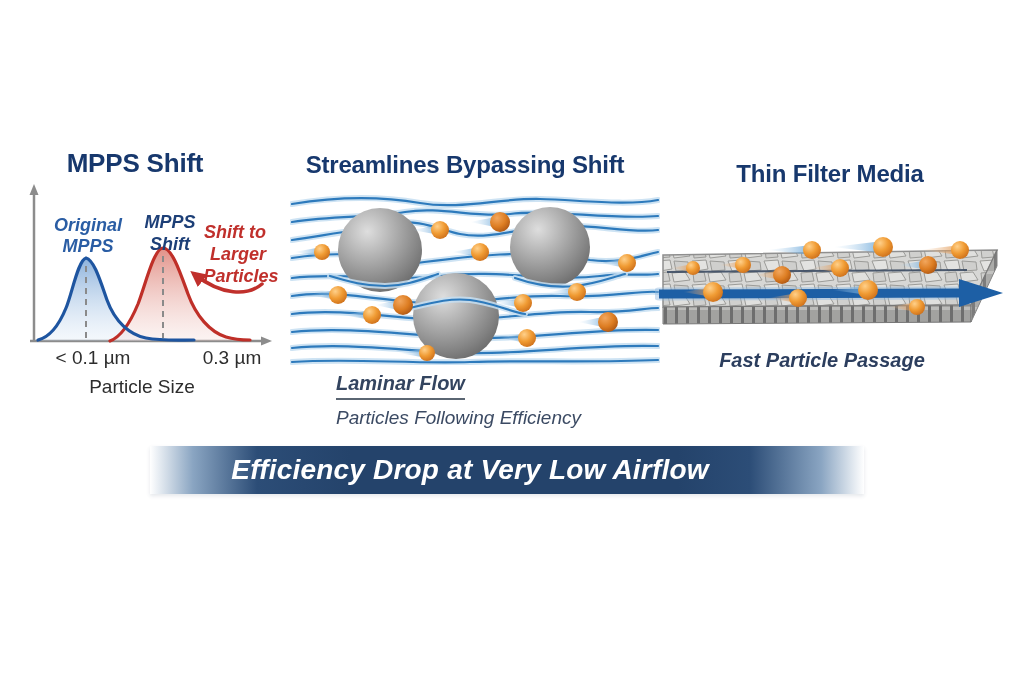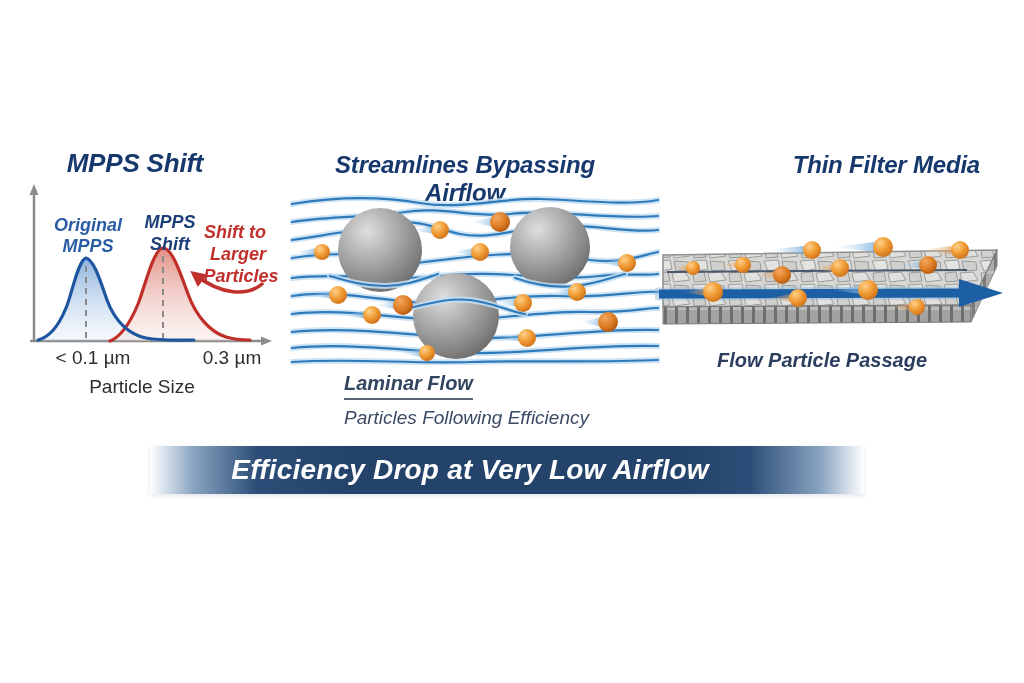--- a/index.html
+++ b/index.html
@@ -1,28 +1,28 @@
 <!DOCTYPE html>
 <html><head>
 <meta charset="utf-8">
 <style>
   html,body{margin:0;padding:0;background:#fff;}
   #canvas{position:relative;width:1024px;height:683px;background:#ffffff;overflow:hidden;
           font-family:"Liberation Sans",sans-serif;}
   .abs{position:absolute;}
-  .panel-title{position:absolute;font-weight:bold;font-style:italic;color:#17386d;
+  .panel-title{position:absolute;font-weight:bold;color:#17386d;
                text-align:center;font-size:24px;letter-spacing:-0.2px;}
   svg text{font-family:"Liberation Sans",sans-serif;}
   .lbl{font-weight:bold;font-style:italic;font-size:18px;text-anchor:middle;}
   .t-blue{fill:#2a5da4;} .t-navy{fill:#1d3f77;} .t-red{fill:#c0302c;}
   .tick{fill:#2d2d2d;font-size:19px;text-anchor:middle;}
   .xlab{fill:#2d2d2d;font-size:19px;text-anchor:middle;}
   .sl-glow{stroke:#c6dff2;stroke-width:6;fill:none;opacity:.85;stroke-linecap:round;}
   .sl-core{stroke:#2d7abc;stroke-width:2.2;fill:none;stroke-linecap:round;}
-  .caption-wrap{position:absolute;left:344px;top:372px;width:330px;}
+  .caption-wrap{position:absolute;left:336px;top:372px;width:330px;}
   .caption-head{display:inline-block;font-size:20px;font-weight:bold;font-style:italic;
                 color:#33445f;border-bottom:2px solid #5a6572;padding-bottom:3px;}
   .caption-sub{margin-top:7px;font-size:19px;font-style:italic;color:#3b4a63;}
   .fast-caption{position:absolute;left:672px;top:349px;width:300px;text-align:center;
                 font-size:20px;font-weight:bold;font-style:italic;color:#2c3e5e;}
   .banner{position:absolute;left:150px;top:446px;width:714px;height:48px;
           display:flex;align-items:center;justify-content:center;padding-right:74px;
           box-sizing:border-box;
           background:linear-gradient(90deg,rgba(255,255,255,0) 0%,#8aa5c2 6%,#2c4d77 15%,
                      #24436b 28%,#24436b 74%,#2c4d77 84%,#8aa5c2 94%,rgba(255,255,255,0) 100%);
@@ -94,22 +94,22 @@
       <path id="s8" d="M2,142 C60,136 120,146 180,148 C240,150 300,138 368,140"></path>
       <path id="s9" d="M2,158 C60,152 120,162 180,163 C240,164 300,154 368,156"></path>
       <path id="s10" d="M2,172 C60,168 120,174 180,172 C240,170 300,173 368,170"></path>
       <path id="f1" d="M40,86 C60,92 75,96 95,96 C115,96 130,90 148,84"></path>
       <path id="f2" d="M120,118 C145,112 160,108 180,110 C200,112 215,120 235,124"></path>
       <path id="f3" d="M225,88 C245,95 265,98 285,96 C305,94 320,88 335,84"></path>
     </defs>
   </svg>
 
   <div class="panel-title" style="left:10px;top:148px;width:250px;font-size:26px;">MPPS Shift</div>
-  <div class="panel-title" style="left:295px;top:151px;width:340px;">Streamlines Bypassing Airflow</div>
-  <div class="panel-title" style="left:680px;top:151px;width:300px;text-align:right;">Thin Filter Media</div>
+  <div class="panel-title" style="left:295px;top:151px;width:340px;">Streamlines Bypassing Shift</div>
+  <div class="panel-title" style="left:680px;top:160px;width:300px;">Thin Filter Media</div>
 
   <svg class="abs" style="left:10px;top:180px;" width="280" height="230" viewBox="0 0 280 230">
     <g>
       <line x1="24" y1="161" x2="24" y2="14" stroke="#8c8c8c" stroke-width="2.5"></line>
       <polygon points="24,4 19.5,15 28.5,15" fill="#8c8c8c"></polygon>
       <line x1="20" y1="161" x2="252" y2="161" stroke="#8c8c8c" stroke-width="2.5"></line>
       <polygon points="262,161 251,156.5 251,165.5" fill="#8c8c8c"></polygon>
     </g>
     <path fill="url(#bluFill)" stroke="none" d="M28,160 C36,158 47,150 56,128 C62,114 68,80 76,78 C84,80 90,100 97,120 C105,142 120,155 136,158 C152,161 168,160 184,160 L184,161 L28,161 Z"></path>
     <path fill="url(#redFill)" stroke="none" d="M100,161 C108,158 118,148 128,124 C135,106 144,68 153,68 C162,68 170,92 178,114 C186,136 200,152 216,157 C226,160 232,160 240,160 L240,161 L100,161 Z"></path>
@@ -242,19 +242,19 @@
         <circle cx="58" cy="57" r="10" fill="url(#orb)"></circle>
       <polygon points="113,63 143,58 143,68" fill="url(#tailW)"></polygon>
         <circle cx="143" cy="63" r="9" fill="url(#orb)"></circle>
       <polygon points="177,55 213,50 213,60" fill="url(#tailB)"></polygon>
         <circle cx="213" cy="55" r="10" fill="url(#orb)"></circle>
       <polygon points="234,72 262,67 262,77" fill="url(#tailW)"></polygon>
         <circle cx="262" cy="72" r="8" fill="url(#orb)"></circle>
     </g>
   </svg>
 
-  <div class="fast-caption">Flow Particle Passage</div>
+  <div class="fast-caption">Fast Particle Passage</div>
 
   <div class="banner">
     <span>Efficiency Drop at Very Low Airflow</span>
   </div>
 
 </div>
 
 </body></html>

